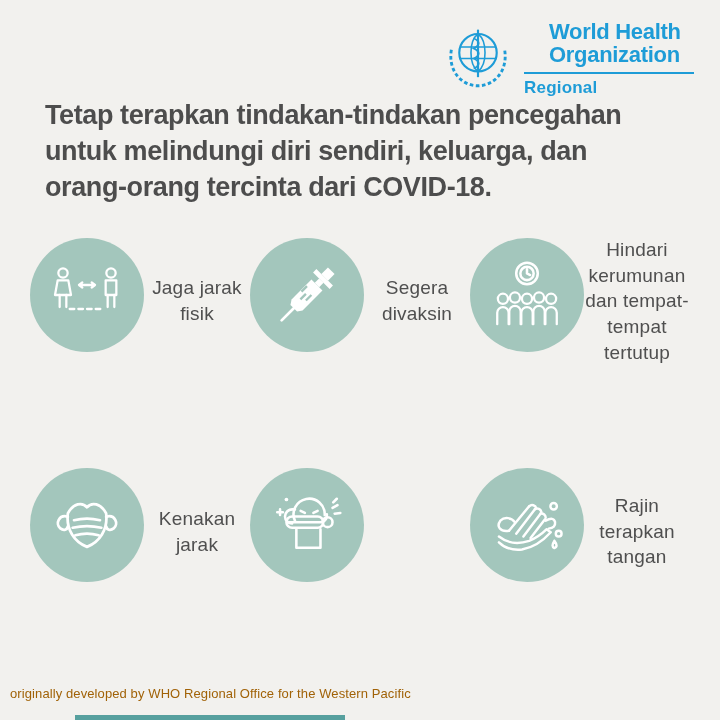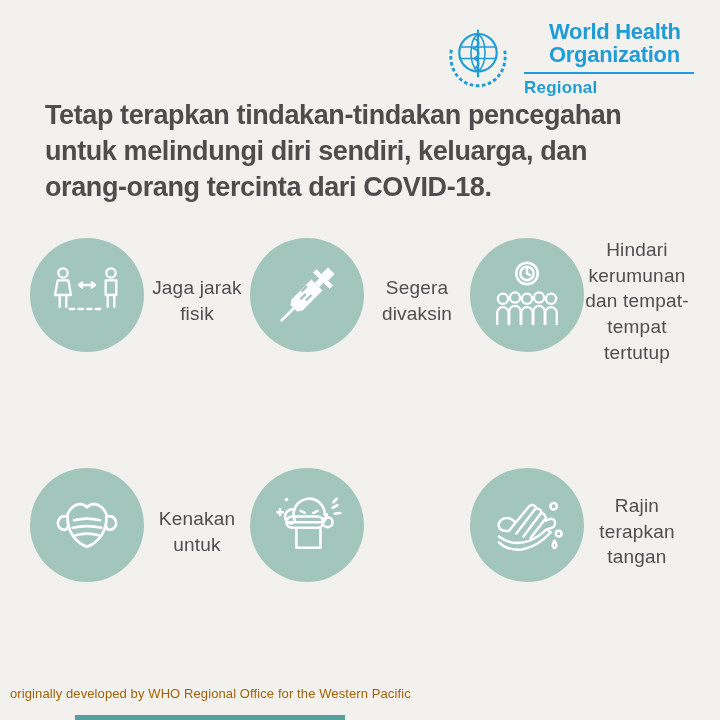--- a/index.html
+++ b/index.html
@@ -176,21 +176,21 @@
             <path d="M32,28 C40,13 53,11 60,19 C67,11 80,13 88,28 C91,52 78,70 60,77 C42,70 29,52 32,28 Z"></path>
             <path d="M32,33 C19,29 13,43 21,50 C26,54 31,52 32,47"></path>
             <path d="M88,33 C101,29 107,43 99,50 C94,54 89,52 88,47"></path>
             <path d="M41,38 Q60,33 79,38"></path>
             <path d="M39,49 Q60,44 81,49"></path>
             <path d="M43,60 Q60,55 77,60"></path>
           </g>
         </svg>
       </span>
     </div>
-    <div class="item-label">Kenakan untuk</div>
+    <div class="item-label">Kenakan jarak</div>
   </div>
 
   <div class="grid-item">
     <div class="item-circle">
       <span>
         <svg width="78" height="72" viewBox="0 0 110 100">
           <g class="icon-stroke" stroke-width="3.6">
             <path d="M38,44 A22,22 0 1 1 80,36"></path>
             <path d="M46,30 l6,3 M70,30 l-6,3"></path>
             <path d="M34,48 a10,10 0 0 1 0,-20 h4"></path>

